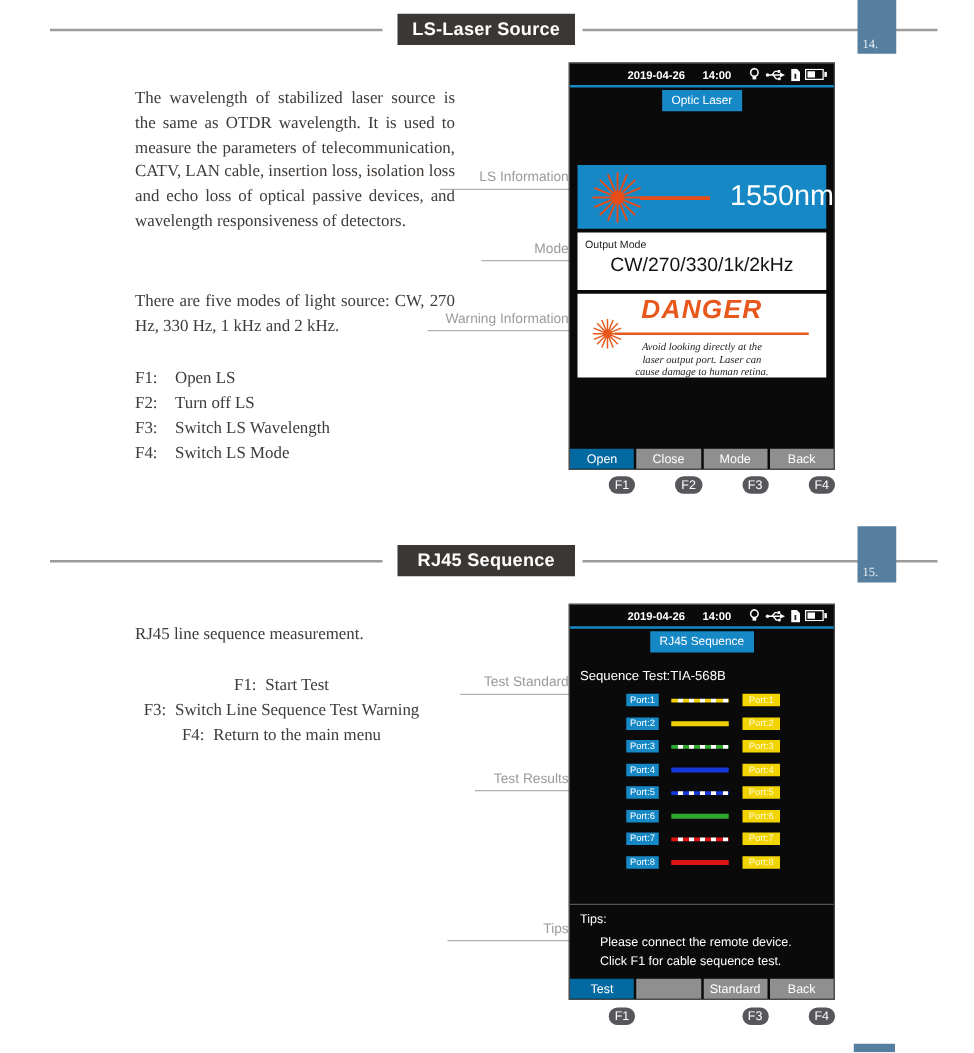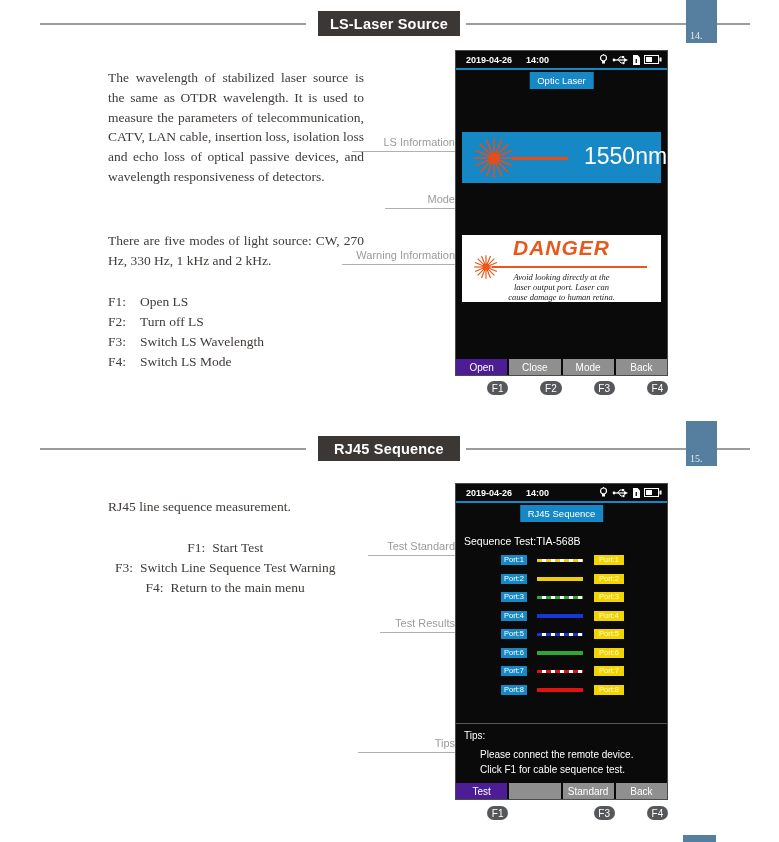--- a/index.html
+++ b/index.html
@@ -24,21 +24,21 @@
   .fkey-key{display:inline-block;width:32px;}
 
   
   .callout{position:absolute;color:#9b9b9b;font-size:11px;text-align:right;
         padding:0 6px 3px 0;border-bottom:1px solid #b0b0b0;white-space:nowrap;}
 
   
   .screen{position:absolute;left:455px;width:213px;background:#0a0a0a;
         border:1px solid #4a4a4a;box-sizing:border-box;}
   .statusbar{position:absolute;top:0;left:0;right:0;height:17px;border-bottom:2px solid #1688c6;
-        display:flex;align-items:center;color:#fff;font-size:9px;font-weight:bold;}
+        display:flex;align-items:center;color:#fff;font-size:9px;font-weight:bold;padding-left:36px;}
   .sb-date{margin-left:10px;}
   .sb-time{margin-left:14px;}
   .sb-icons{margin-left:auto;margin-right:5px;display:flex;align-items:center;gap:4px;}
   .screen-badge{position:absolute;top:21px;left:50%;transform:translateX(-50%);
         background:#1688c6;color:#fff;font-size:9.5px;padding:3px 8px;white-space:nowrap;}
 
   
   .ls-box{position:absolute;left:6px;top:81px;width:199px;height:51px;background:#1688c6;}
   .ls-burst{position:absolute;left:10px;top:4px;}
   .ls-beam{position:absolute;left:50px;top:25px;width:56px;height:2.5px;background:#e84d18;}
@@ -51,21 +51,21 @@
         font-weight:bold;font-size:21px;letter-spacing:1px;}
   .danger-burst{position:absolute;left:11px;top:19px;}
   .danger-line{position:absolute;left:30px;right:14px;top:31px;height:2px;background:#e8581c;}
   .danger-text{position:absolute;left:0;right:0;top:37px;text-align:center;
         font-family:"Liberation Serif",serif;font-size:8.5px;line-height:10px;color:#222;}
 
   
   .softkeys{position:absolute;left:0;right:0;bottom:0;height:16px;display:flex;gap:2px;background:#0a0a0a;}
   .softkey{flex:1;display:flex;align-items:center;justify-content:center;
         background:#8f8f8f;color:#fff;font-size:10px;}
-  .softkey.active{background:#4c1d95;}
+  .softkey.active{background:#0369a1;}
   .fpills{position:absolute;left:455px;width:213px;display:flex;justify-content:space-around;}
   .fpill{width:37px;height:14px;border-radius:8px;background:#56575b;color:#fff;font-size:10px;
         display:flex;align-items:center;justify-content:center;margin-left:32px;}
   .fpill.hidden{visibility:hidden;}
 
   
   .seq-test{position:absolute;left:8px;top:51px;color:#fff;font-size:10.5px;}
   .port-row{position:absolute;left:0;right:0;height:10px;}
   .port-left{position:absolute;left:45px;width:26px;height:10px;background:#1688c6;color:#fff;
         font-size:7.5px;text-align:center;line-height:10px;}
@@ -146,20 +146,24 @@
             <line x1="7.65" y1="-18.5" x2="-7.65" y2="18.5"></line>
           <line x1="14.1" y1="-14.1" x2="-14.1" y2="14.1"></line>
             <line x1="18.5" y1="-7.65" x2="-18.5" y2="7.65"></line>
         </g>
         <circle r="5.5" fill="#e84d18"></circle>
       </svg>
       <div class="ls-beam"></div>
       <span class="ls-value">1550nm</span>
     </div>
 
+    <div class="mode-box">
+      <div class="mode-label">Output Mode</div>
+      <div class="mode-value">CW/270/330/1k/2kHz</div>
+    </div>
 
     <div class="danger-box">
       <div class="danger-title">DANGER</div>
       <svg class="danger-burst" width="26" height="26" viewBox="-22 -22 44 44">
         <g stroke="#e8581c" stroke-width="2">
           <line x1="-20" y1="0" x2="20" y2="0"></line>
             <line x1="-18.5" y1="-7.65" x2="18.5" y2="7.65"></line>
           <line x1="-14.1" y1="-14.1" x2="14.1" y2="14.1"></line>
             <line x1="-7.65" y1="-18.5" x2="7.65" y2="18.5"></line>
           <line x1="0" y1="-20" x2="0" y2="20"></line>

